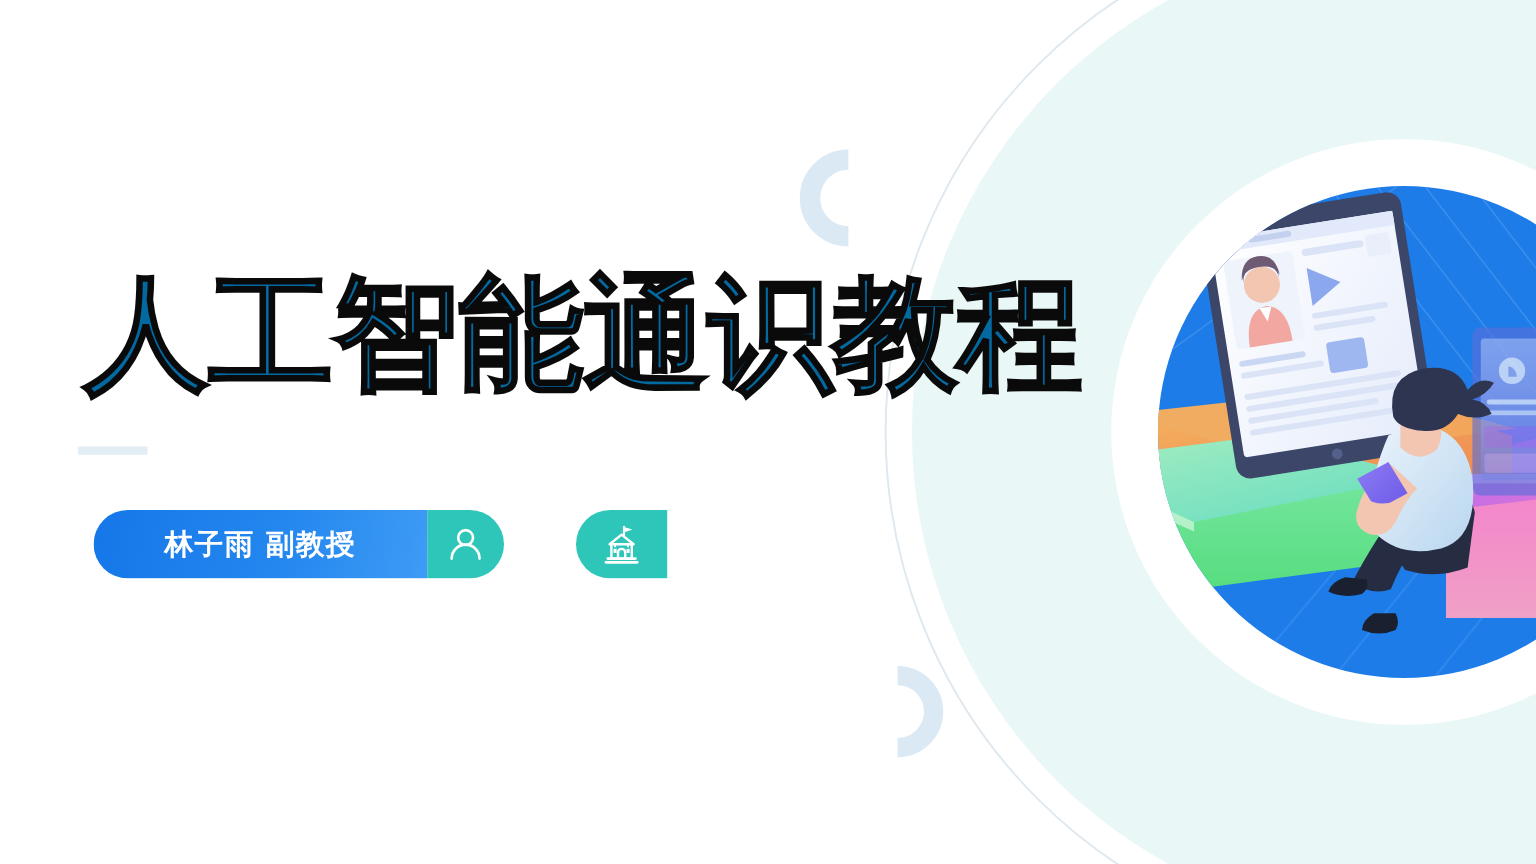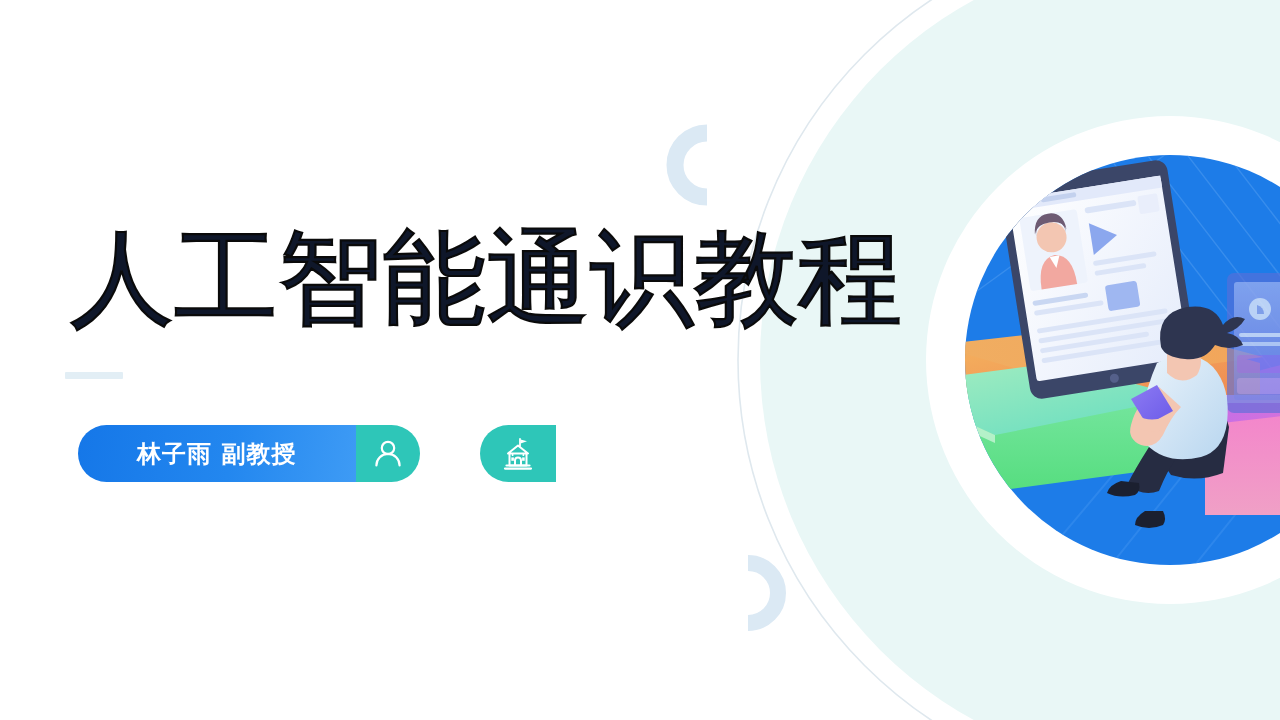--- a/index.html
+++ b/index.html
@@ -24,23 +24,23 @@
     height: 720px;
   }
 
   
   .title {
     position: absolute;
     left: 70px;
     top: 222px;
     font-size: 104px;
     line-height: 1.08;
-    font-weight: 400;
+    font-weight: 700;
     letter-spacing: 0px;
-    color: #0f172a;
+    color: #0369a1;
     white-space: nowrap;
     font-family: "DejaVu Sans", "Liberation Sans", sans-serif;
     -webkit-text-stroke: 2.2px #0a0a0a;
   }
 
   
   .title-rule {
     position: absolute;
     left: 65px;
     top: 372px;

